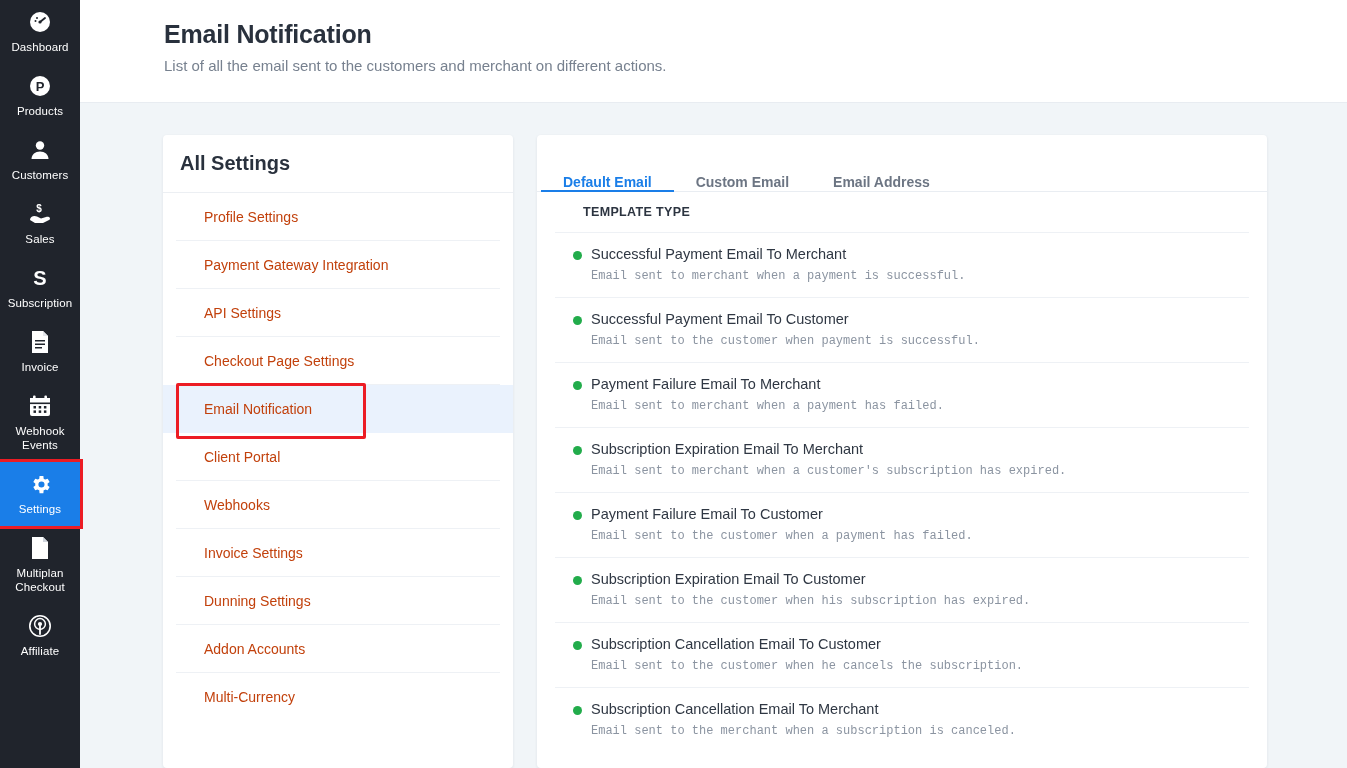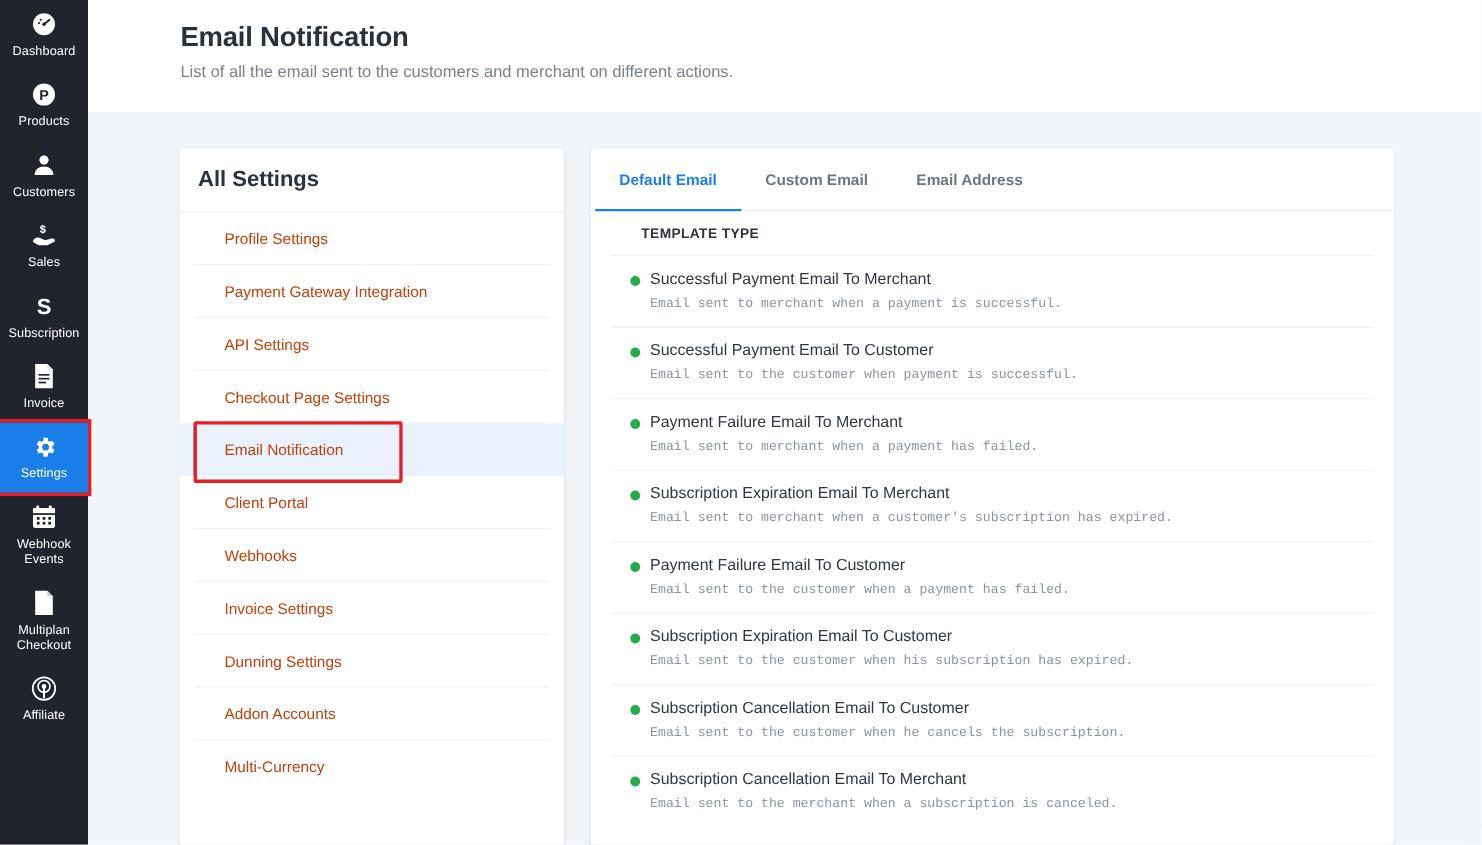--- a/index.html
+++ b/index.html
@@ -145,21 +145,21 @@
     box-shadow: 0 1px 3px rgba(30,45,70,.09);
     overflow: hidden;
   }
   .tabs {
     height: 57px;
     display: flex; align-items: stretch;
     border-bottom: 1px solid #e9edf2;
     padding-left: 4px;
   }
   .tab {
-    display: flex; align-items: center;
+    display: flex; align-items: flex-end;
     padding: 0 22px;
     font-size: 14px;
     font-weight: bold;
     color: #6c7583;
     cursor: pointer;
     border-bottom: 2px solid transparent;
     margin-bottom: -1px;
   }
   .tab.active {
     color: #1a7ee8;
@@ -258,28 +258,20 @@
         <span class="nav-icon">
           <svg width="22" height="24" viewBox="0 0 22 24">
             <path d="M3 1h11l5 5v17H3z" fill="#fff"></path>
             <path d="M14 1v5h5" fill="#e4e7ec"></path>
             <rect x="6" y="10" width="10" height="1.5" fill="#20242c"></rect>
             <rect x="6" y="13.5" width="10" height="1.5" fill="#20242c"></rect>
             <rect x="6" y="17" width="7" height="1.5" fill="#20242c"></rect>
           </svg>
         </span>
         <span class="nav-label">Invoice</span>
-      </div>
-      <div class="nav-item active annotated">
-        <span class="nav-icon">
-          <svg width="23" height="23" viewBox="0 0 24 24">
-            <path fill="#fff" d="M19.4 13a7.6 7.6 0 0 0 0-2l2.1-1.6-2-3.5-2.5 1a7.6 7.6 0 0 0-1.7-1L15 3h-4l-.3 2.9c-.6.25-1.2.6-1.7 1l-2.5-1-2 3.5L6.6 11a7.6 7.6 0 0 0 0 2l-2.1 1.6 2 3.5 2.5-1c.5.4 1.1.75 1.7 1L11 21h4l.3-2.9c.6-.25 1.2-.6 1.7-1l2.5 1 2-3.5zM13 15.2A3.2 3.2 0 1 1 13 8.8a3.2 3.2 0 0 1 0 6.4z"></path>
-          </svg>
-        </span>
-        <span class="nav-label">Settings</span>
       </div>
       <div class="nav-item">
         <span class="nav-icon">
           <svg width="24" height="24" viewBox="0 0 24 24">
             <rect x="2" y="4" width="20" height="18" rx="2" fill="#fff"></rect>
             <rect x="2" y="4" width="20" height="5" fill="#fff"></rect>
             <rect x="2" y="8.5" width="20" height="1.6" fill="#20242c"></rect>
             <rect x="5" y="1.5" width="2.6" height="4" rx="1" fill="#fff"></rect>
             <rect x="16.4" y="1.5" width="2.6" height="4" rx="1" fill="#fff"></rect>
             <g fill="#20242c">
@@ -287,20 +279,28 @@
               <rect x="10.7" y="12" width="2.5" height="2.5"></rect>
               <rect x="15.9" y="12" width="2.5" height="2.5"></rect>
               <rect x="5.5" y="16.4" width="2.5" height="2.5"></rect>
               <rect x="10.7" y="16.4" width="2.5" height="2.5"></rect>
               <rect x="15.9" y="16.4" width="2.5" height="2.5"></rect>
             </g>
           </svg>
         </span>
         <span class="nav-label">Webhook Events</span>
       </div>
+      <div class="nav-item active annotated">
+        <span class="nav-icon">
+          <svg width="23" height="23" viewBox="0 0 24 24">
+            <path fill="#fff" d="M19.4 13a7.6 7.6 0 0 0 0-2l2.1-1.6-2-3.5-2.5 1a7.6 7.6 0 0 0-1.7-1L15 3h-4l-.3 2.9c-.6.25-1.2.6-1.7 1l-2.5-1-2 3.5L6.6 11a7.6 7.6 0 0 0 0 2l-2.1 1.6 2 3.5 2.5-1c.5.4 1.1.75 1.7 1L11 21h4l.3-2.9c.6-.25 1.2-.6 1.7-1l2.5 1 2-3.5zM13 15.2A3.2 3.2 0 1 1 13 8.8a3.2 3.2 0 0 1 0 6.4z"></path>
+          </svg>
+        </span>
+        <span class="nav-label">Settings</span>
+      </div>
       <div class="nav-item">
         <span class="nav-icon">
           <svg width="22" height="24" viewBox="0 0 22 24">
             <path d="M3 1h11l5 5v17H3z" fill="#fff"></path>
             <path d="M14 1v5h5z" fill="#cfd4dc"></path>
           </svg>
         </span>
         <span class="nav-label">Multiplan Checkout</span>
       </div>
       <div class="nav-item">

